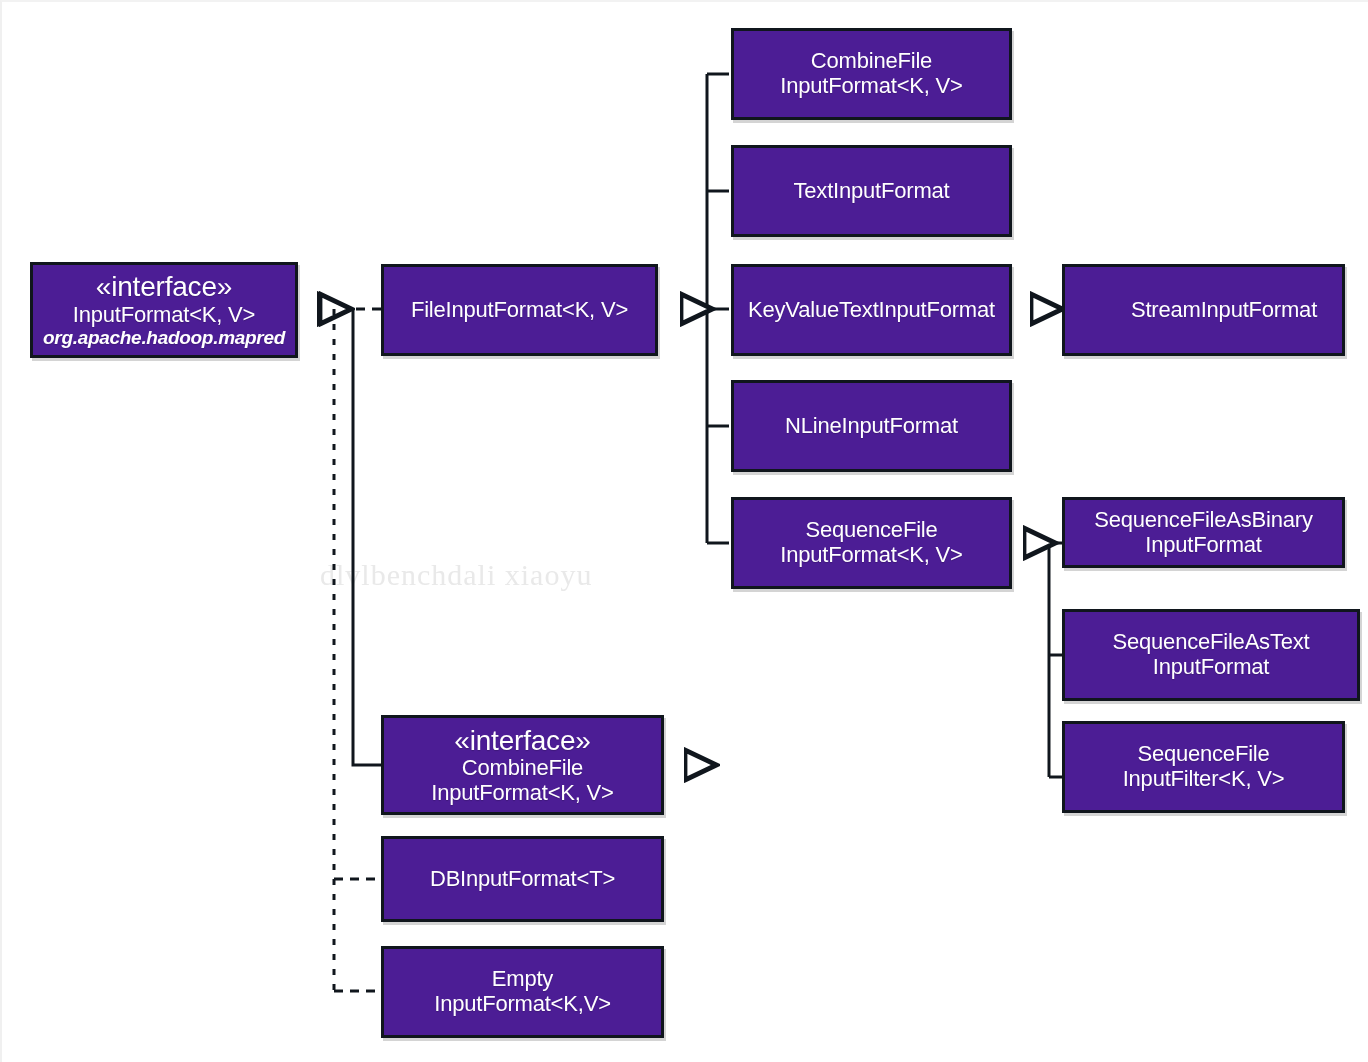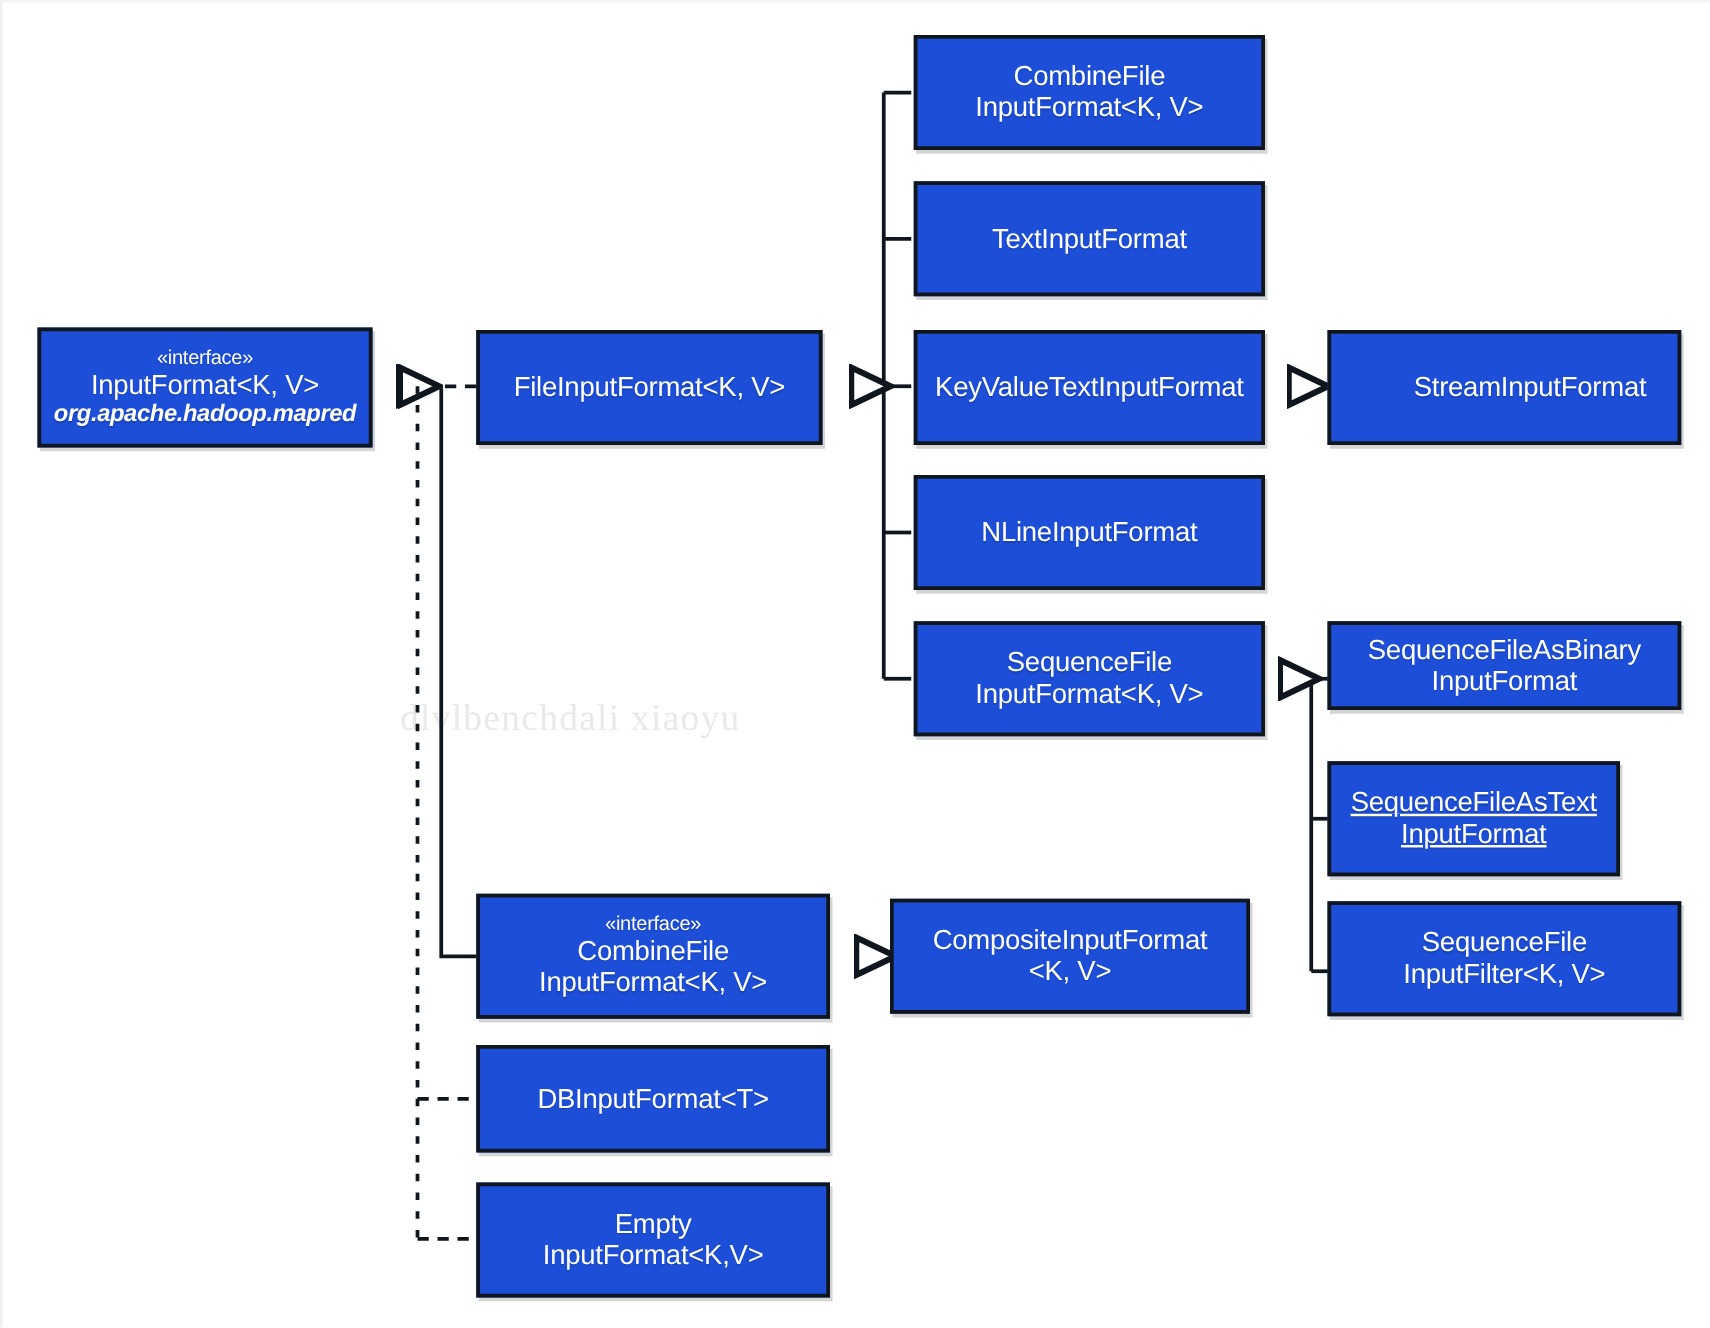--- a/index.html
+++ b/index.html
@@ -43,38 +43,38 @@
     width: 1368px;
     height: 1062px;
     z-index: 1;
     pointer-events: none;
   }
   
   .uml-box {
     position: absolute;
     z-index: 2;
     box-sizing: border-box;
-    background: #1d4ed8;
+    background: #4c1d95;
     border: 3px solid #10161d;
     box-shadow: 2px 3px 0 rgba(120,120,120,0.32);
     display: flex;
     flex-direction: column;
     align-items: center;
     justify-content: center;
     text-align: center;
     color: #ffffff;
     font-family: "Liberation Sans", sans-serif;
     font-size: 22px;
     line-height: 1.12;
     letter-spacing: -0.2px;
     text-shadow: 0 1px 1px rgba(0,0,0,0.18);
     padding: 2px 6px;
   }
   .uml-box .ln { display: block; white-space: nowrap; }
-  .uml-box .ln.stereotype { font-size: 16px; }
+  .uml-box .ln.stereotype { font-size: 28px; }
   .uml-box .ln.pkg {
     font-style: italic;
     font-size: 19px;
     font-weight: bold;
     letter-spacing: -0.3px;
   }
 </style>
 </head>
 <body>
 
@@ -175,40 +175,36 @@
 
   <div class="uml-box" style="left:1060px; top:262px; width:283px; height:92px;padding-left:47px;">
     <span class="ln">StreamInputFormat</span>
   </div>
 
   <div class="uml-box" style="left:1060px; top:495px; width:283px; height:71px;">
     <span class="ln">SequenceFileAsBinary</span>
     <span class="ln">InputFormat</span>
   </div>
 
-  <div class="uml-box" style="left:1060px; top:607px; width:234px; height:92px;text-decoration:underline;">
+  <div class="uml-box" style="left:1060px; top:607px; width:298px; height:92px;">
     <span class="ln">SequenceFileAsText</span>
     <span class="ln">InputFormat</span>
   </div>
 
   <div class="uml-box" style="left:1060px; top:719px; width:283px; height:92px;">
     <span class="ln">SequenceFile</span>
     <span class="ln">InputFilter&lt;K, V&gt;</span>
   </div>
 
   <div class="uml-box" style="left:379px; top:713px; width:283px; height:100px;">
     <span class="ln stereotype">«interface»</span>
     <span class="ln">CombineFile</span>
     <span class="ln">InputFormat&lt;K, V&gt;</span>
   </div>
 
-  <div class="uml-box" style="left:710px; top:717px; width:288px; height:92px;">
-    <span class="ln">CompositeInputFormat</span>
-    <span class="ln">&lt;K, V&gt;</span>
-  </div>
 
   <div class="uml-box" style="left:379px; top:944px; width:283px; height:92px;">
     <span class="ln">Empty</span>
     <span class="ln">InputFormat&lt;K,V&gt;</span>
   </div>
 
   <div class="uml-box" style="left:379px; top:834px; width:283px; height:86px;">
     <span class="ln">DBInputFormat&lt;T&gt;</span>
   </div>
 

